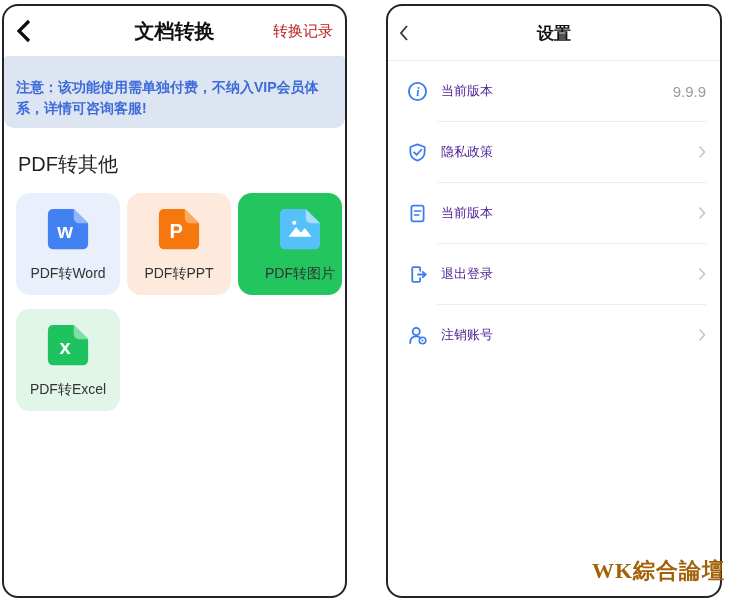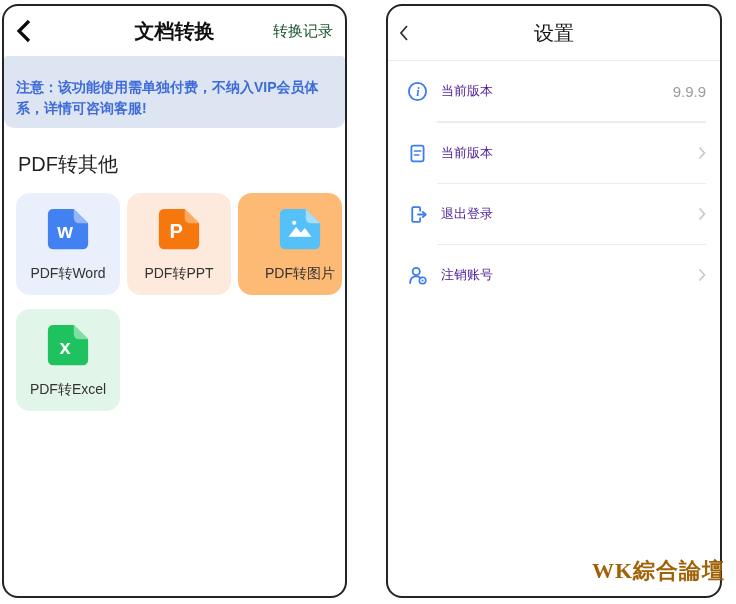--- a/index.html
+++ b/index.html
@@ -11,41 +11,41 @@
     background: #ffffff; border: 2px solid #23242a; border-radius: 16px;
     overflow: hidden;
   }
   .phone.left  { left: 2px;   width: 345px; }
   .phone.right { left: 386px; width: 336px; }
 
   
   .hdr { position: relative; height: 50px; display: flex; align-items: center; }
   .hdr .back { position: absolute; left: 10px; top: 0; bottom: 0; display: flex; align-items: center; cursor: pointer; }
   .hdr .title { position: absolute; left: 50%; transform: translateX(-50%); font-size: 20px; font-weight: 700; color: #111; white-space: nowrap; }
-  .hdr .action { position: absolute; right: 12px; font-size: 15px; color: #14532d; white-space: nowrap; cursor: pointer; }
+  .hdr .action { position: absolute; right: 12px; font-size: 15px; color: #b91c1c; white-space: nowrap; cursor: pointer; }
   .phone.right .hdr { height: 54px; }
-  .phone.right .hdr .title { font-weight: 400; font-size: 20px; }
+  .phone.right .hdr .title { font-weight: 700; font-size: 17px; }
   .hdr-divider { height: 1px; background: #ececec; }
 
   
   .notice {
     background: #dde4f2; color: #3d6bd8; font-weight: 700;
     font-size: 14px; line-height: 21px; padding: 21px 12px 9px 12px;
     border-radius: 4px 4px 10px 10px;
   }
   .section-title { margin: 23px 0 15px 14px; font-size: 20px; font-weight: 500; color: #1f1f1f; }
   .cards { display: grid; grid-template-columns: repeat(3, 104px); gap: 14px 7px; margin-left: 12px; }
   .card {
     width: 104px; height: 102px; border-radius: 14px;
     display: flex; flex-direction: column; align-items: center; justify-content: center;
     cursor: pointer;
   }
   .card.c0 { background: #e9effb; }
   .card.c1 { background: #fdeadc; }
-  .card.c2 { background: #fdba74; padding-left: 20px; }
+  .card.c2 { background: #22c55e; padding-left: 20px; }
   .card.c3 { background: #e1f5e9; }
   .card svg.doc { width: 46px; height: 46px; display: block; }
   .card .card-label { margin-top: 13px; font-size: 14px; color: #333; }
   .doc-letter { font-family: "Liberation Sans", sans-serif; font-weight: 700; font-size: 21px; fill: #ffffff; }
 
   
   .list { }
   .row { position: relative; height: 60px; display: flex; align-items: center; padding: 0 14px 0 19px; cursor: pointer; }
   .row .ricon { width: 21px; height: 21px; flex: 0 0 21px; display: flex; align-items: center; justify-content: center; }
   .row .rlabel { margin-left: 13px; font-size: 13px; color: #4c1d95; flex: 1; }
@@ -137,20 +137,32 @@
         <svg width="21" height="21" viewBox="0 0 20 20">
           <circle cx="10" cy="10" r="8.2" fill="none" stroke="#3b7cf0" stroke-width="1.7"></circle>
           <text x="10.5" y="14" text-anchor="middle" font-family="Liberation Serif, serif" font-style="italic" font-weight="700" font-size="11.5" fill="#3b7cf0">i</text>
         </svg>
       </span>
       <span class="rlabel">当前版本</span>
       <span class="rvalue">9.9.9</span>
     </div>
     <div class="row-divider"></div>
 
+    <div class="row">
+      <span class="ricon">
+        <svg width="21" height="21" viewBox="0 0 20 20">
+          <path d="M10 2.2 L16.8 4.8 V9.6 C16.8 13.8 14 16.4 10 17.8 C6 16.4 3.2 13.8 3.2 9.6 V4.8 Z" fill="none" stroke="#3b7cf0" stroke-width="1.7" stroke-linejoin="round"></path>
+          <polyline points="6.8,9.8 9.2,12.2 13.6,7.4" fill="none" stroke="#3b7cf0" stroke-width="1.7" stroke-linecap="round" stroke-linejoin="round"></polyline>
+        </svg>
+      </span>
+      <span class="rlabel">隐私政策</span>
+      <svg width="8" height="14" viewBox="0 0 8 14">
+        <polyline points="1.5,1.5 6.5,7 1.5,12.5" fill="none" stroke="#c6c6c6" stroke-width="1.6"></polyline>
+      </svg>
+    </div>
     <div class="row-divider"></div>
 
     <div class="row">
       <span class="ricon">
         <svg width="21" height="21" viewBox="0 0 20 20">
           <rect x="4.2" y="2.6" width="11.6" height="14.8" rx="2" fill="none" stroke="#3b7cf0" stroke-width="1.7"></rect>
           <line x1="7.2" y1="7.6" x2="13" y2="7.6" stroke="#3b7cf0" stroke-width="1.6" stroke-linecap="round"></line>
           <line x1="7.2" y1="11.4" x2="11.2" y2="11.4" stroke="#3b7cf0" stroke-width="1.6" stroke-linecap="round"></line>
         </svg>
       </span>

